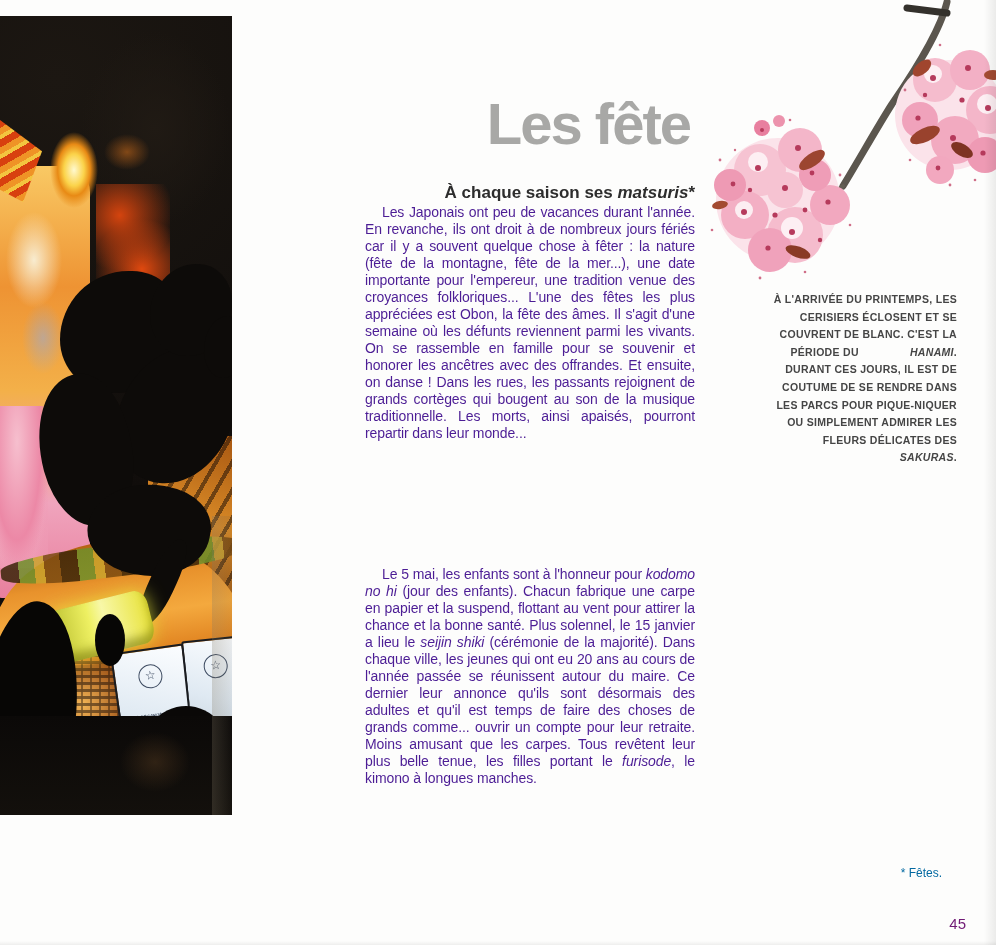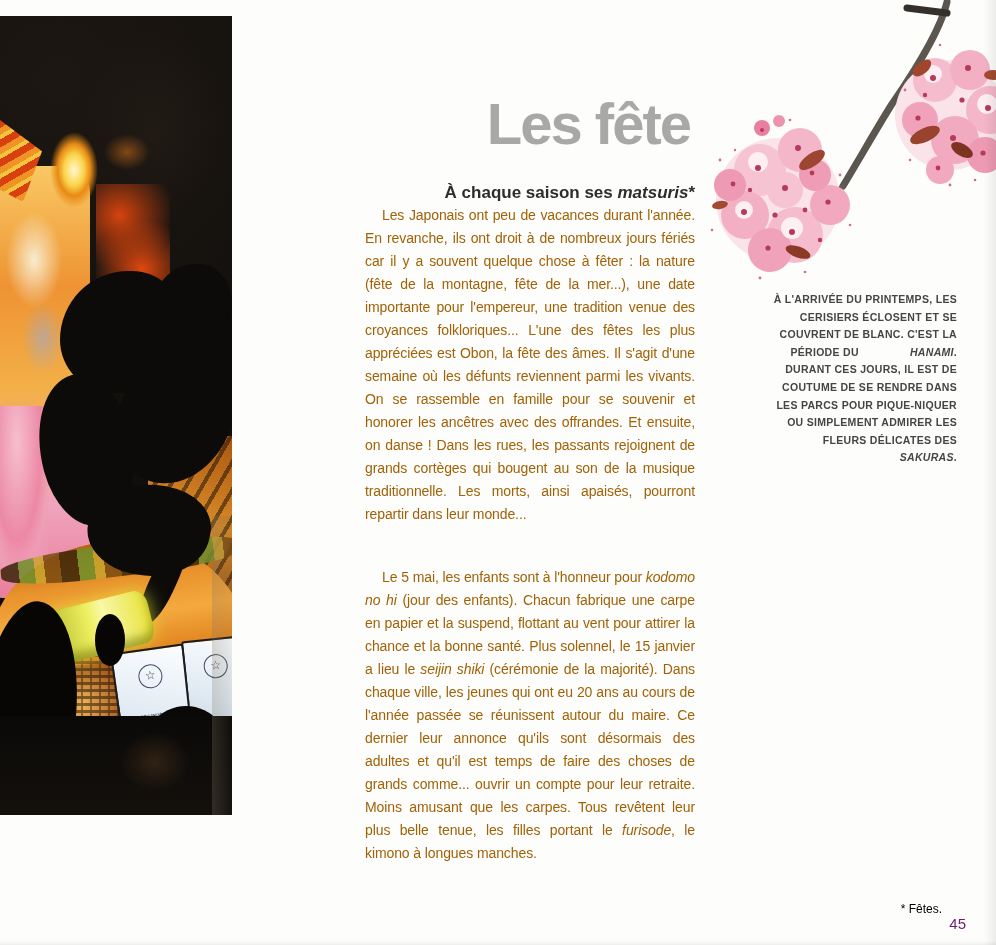--- a/index.html
+++ b/index.html
@@ -5,31 +5,31 @@
   html,body{margin:0;padding:0;background:#e9e9e9;}
   .page{position:relative;width:996px;height:945px;background:#fdfdfc;overflow:hidden;
         font-family:"Liberation Sans",sans-serif;}
   
   .title{position:absolute;left:362px;top:56px;width:328px;text-align:right;
          font-size:58px;font-weight:bold;letter-spacing:-2px;color:#a8a8a6;line-height:1;}
   .h2{position:absolute;width:330px;left:365px;font-size:17px;font-weight:bold;color:#2d2d2d;}
   .h2 em{font-style:italic;}
   .h-season{top:169px;text-align:right;}
   .h-ages{top:544px;}
-  .para{position:absolute;left:365px;width:330px;font-size:14px;line-height:23px;
-        color:#a16207;text-align:justify;text-indent:17px;letter-spacing:-0.1px;margin-top:8px;}
+  .para{position:absolute;left:365px;width:330px;font-size:14px;line-height:17px;
+        color:#4c1d95;text-align:justify;text-indent:17px;letter-spacing:-0.1px;margin-top:8px;}
   .p1{top:196px;}
   .p2{top:558px;}
   .para em{font-style:italic;}
   
   .note{position:absolute;left:767px;top:291px;width:190px;text-align:right;
         font-size:10.5px;font-weight:bold;line-height:17.6px;letter-spacing:0.3px;
         color:#454545;text-transform:uppercase;}
   .note em{font-style:italic;padding-left:48px;}
-  .footnote{position:absolute;right:54px;top:866px;font-size:12px;color:#000000;margin-top:36px;}
+  .footnote{position:absolute;right:54px;top:866px;font-size:12px;color:#0369a1;}
   .folio{position:absolute;right:30px;top:915px;font-size:15px;color:#701a75;}
   
   .blossom{position:absolute;left:700px;top:0;}
   
   .photo{position:absolute;left:0;top:16px;width:232px;height:799px;overflow:hidden;
          background:radial-gradient(circle at 25% 8%,#1c1712,#100d0b 55%,#0d0b09);}
   .photo *{position:absolute;}
   .ph-toppatch{left:80px;top:15px;width:150px;height:195px;background:radial-gradient(closest-side,#201a14,rgba(16,13,11,0));}
   .ph-tri{left:0;top:104px;width:42px;height:82px;
           clip-path:polygon(0 0,100% 38%,55% 100%,0 85%);

